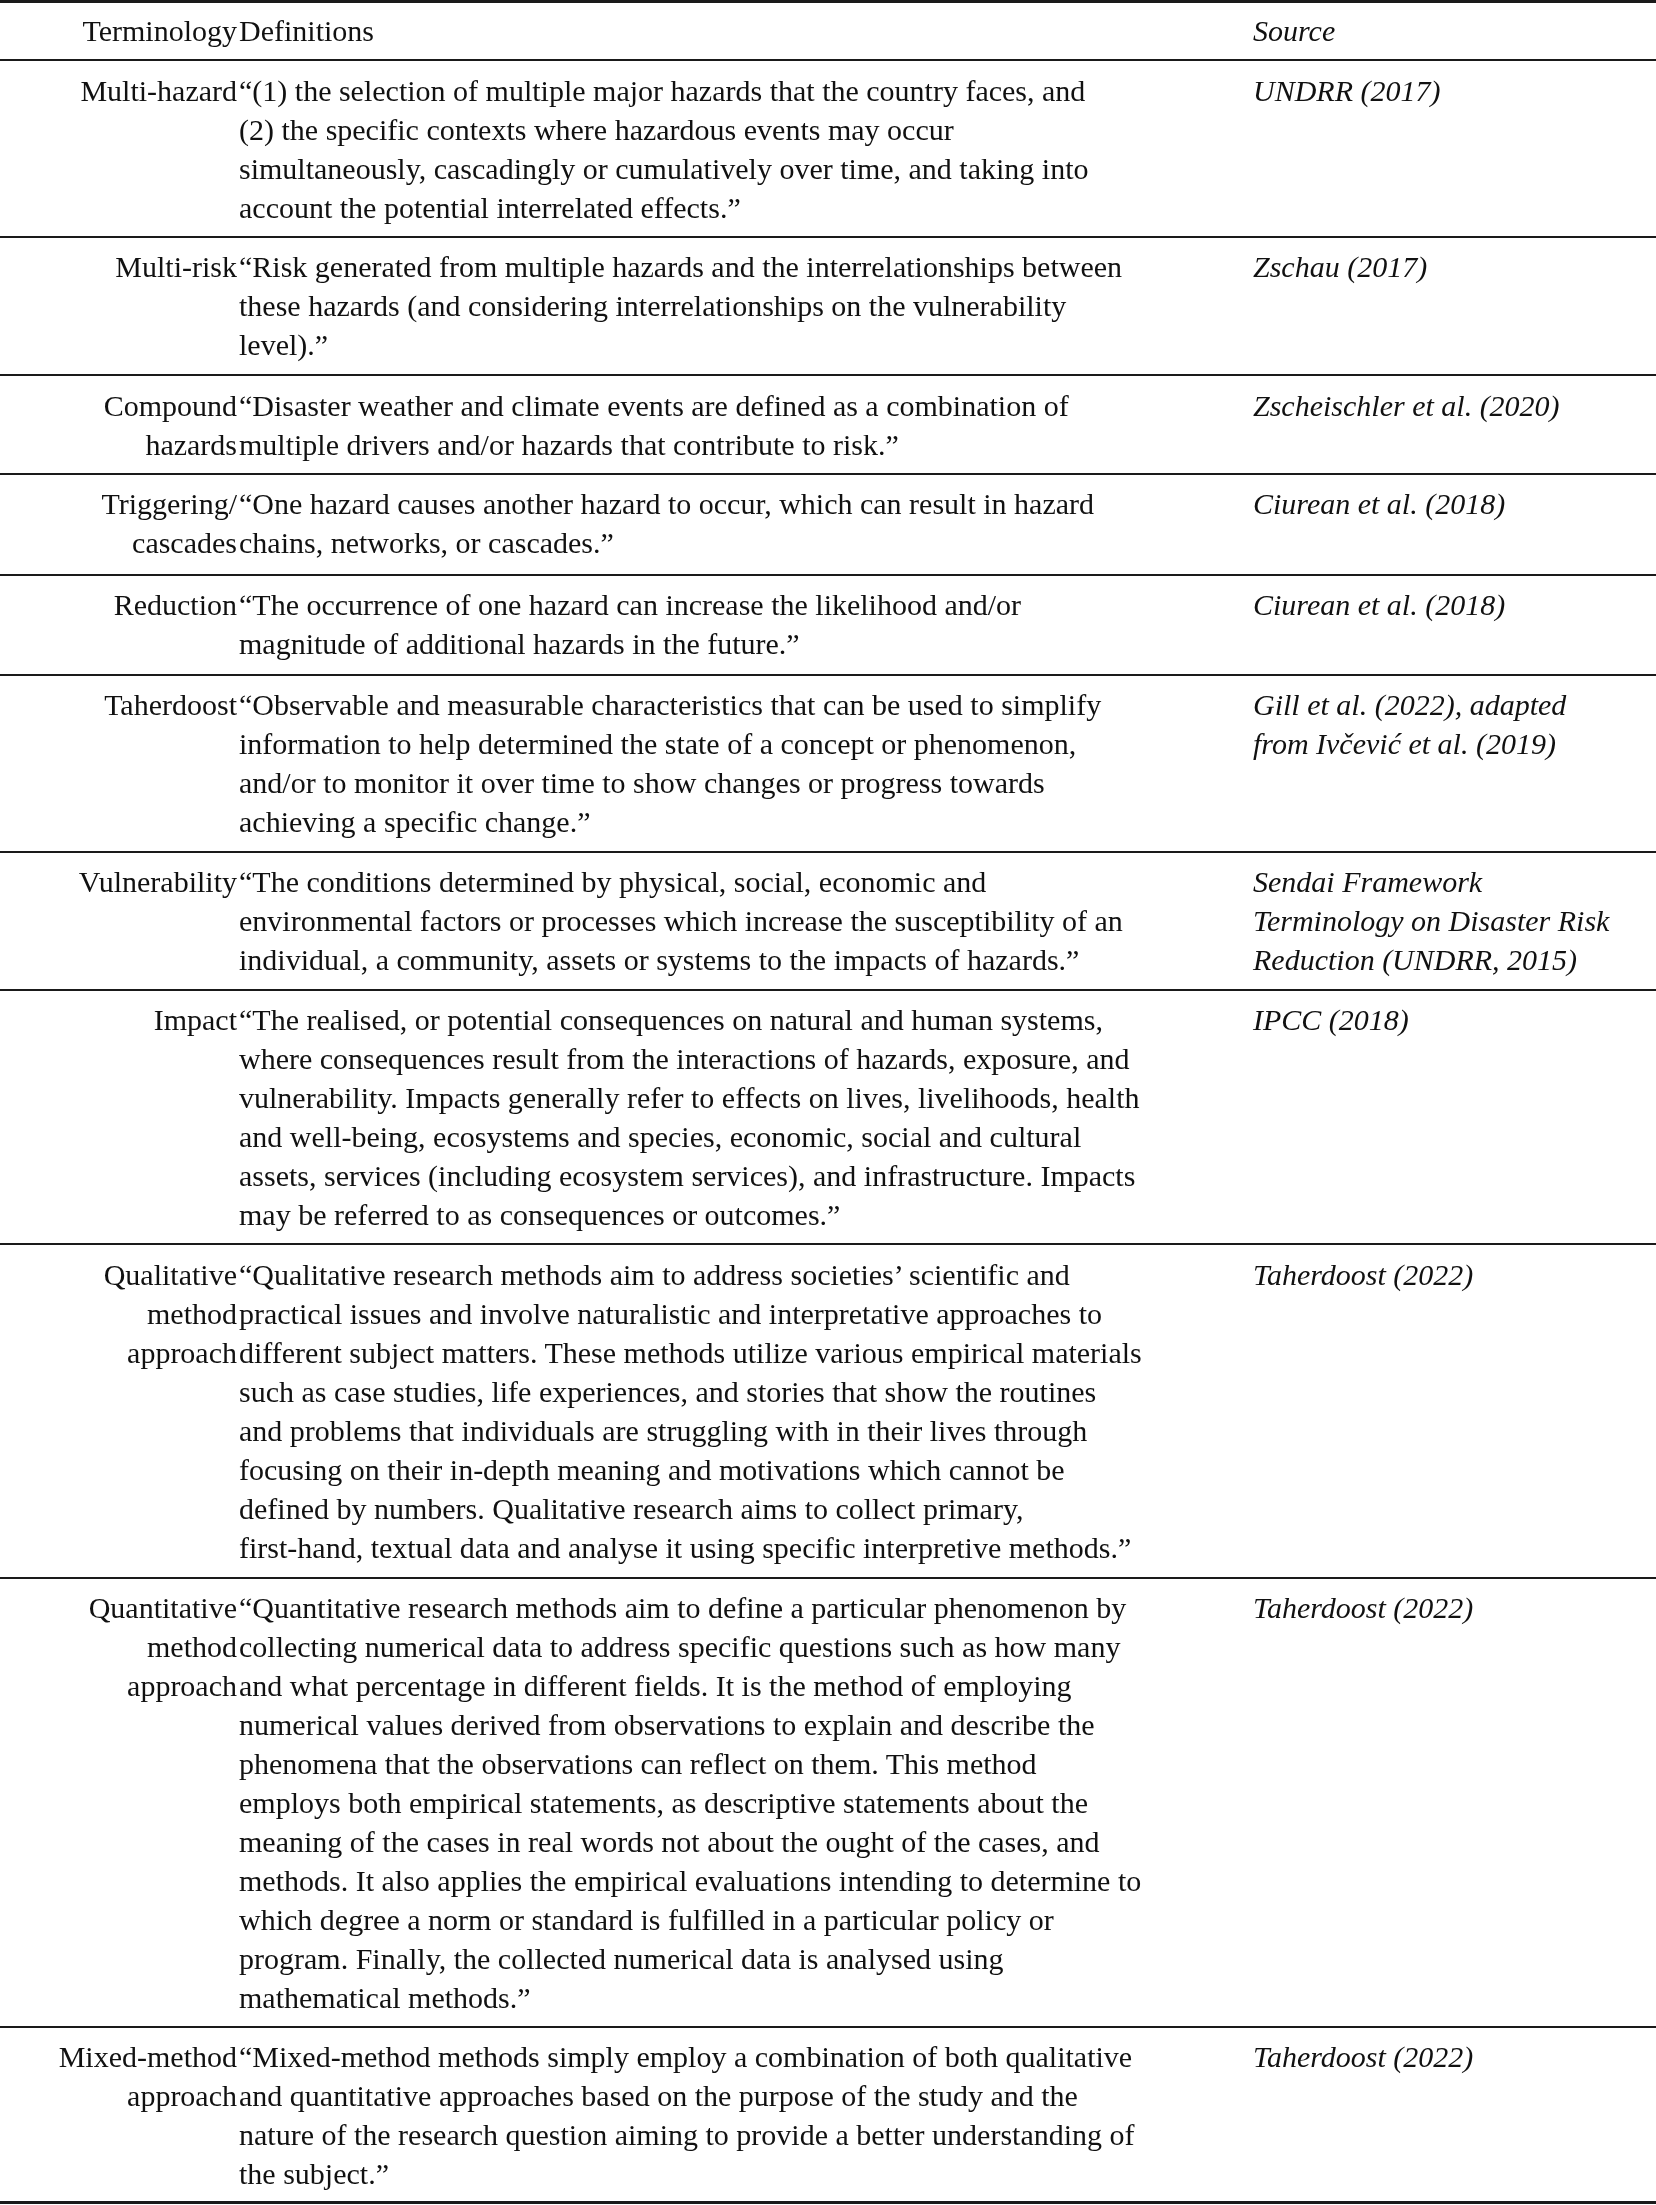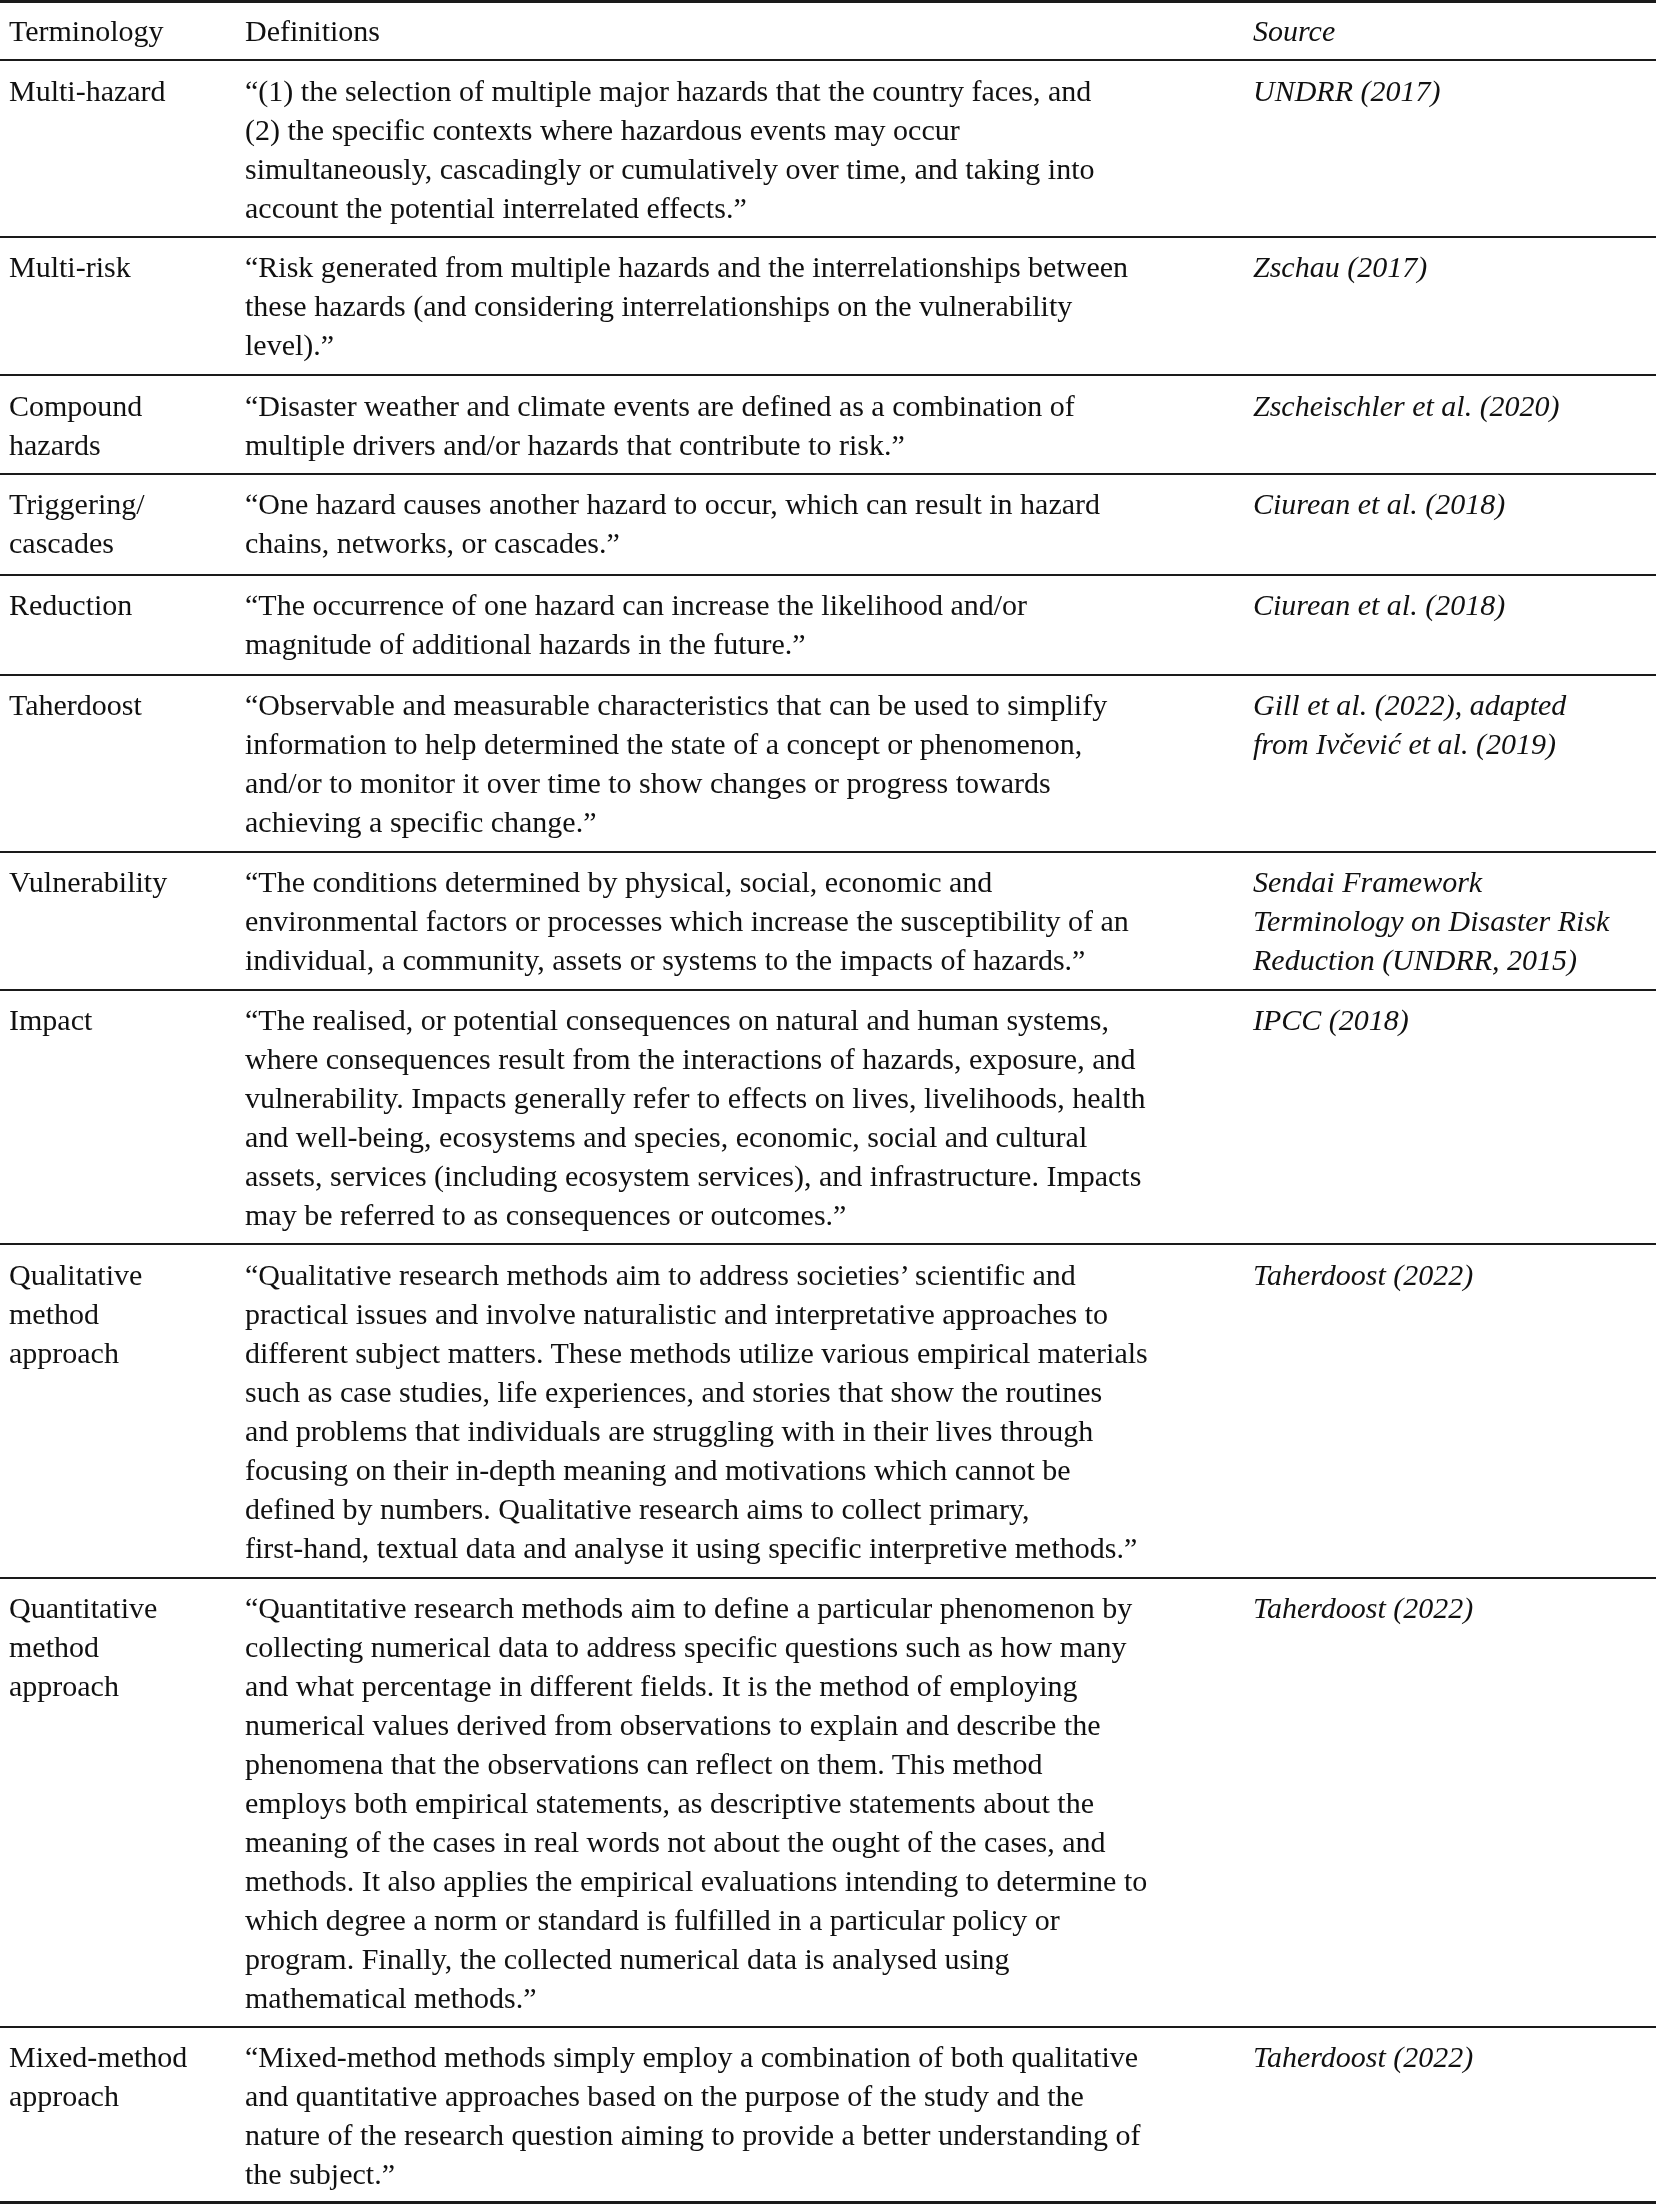--- a/index.html
+++ b/index.html
@@ -4,22 +4,22 @@
 <style>
   html, body { margin: 0; padding: 0; background: #ffffff; }
   body { width: 1657px; height: 2205px; overflow: hidden; position: relative;
          font-family: "Liberation Serif", "DejaVu Serif", serif; color: #111111; }
   .tbl { position: absolute; left: 0; top: 0; width: 1657px; }
   .rule { position: absolute; left: 0; width: 1657px; background: #1a1a1a; }
   .rule.thick { height: 3.2px; }
   .rule.thin { height: 2.4px; }
   .row { position: absolute; left: 0; width: 1657px; }
   .cell { position: absolute; top: 0; font-size: 30px; line-height: 39px; white-space: pre-line; }
-  .c1 { left: 9px; width: 216px; }
-  .c2 { left: 245px; width: 986px; }
+  .c1 { left: 21px; width: 216px; text-align: right; }
+  .c2 { left: 239px; width: 986px; }
   .c3 { left: 1253px; width: 401px; font-style: italic; }
 </style>
 </head>
 <body>
 
 <div class="tbl">
   <div class="rule thick" style="top:0px"></div>
 
   <div class="row" style="top:11.2px">
     <div class="cell c1">Terminology</div>

